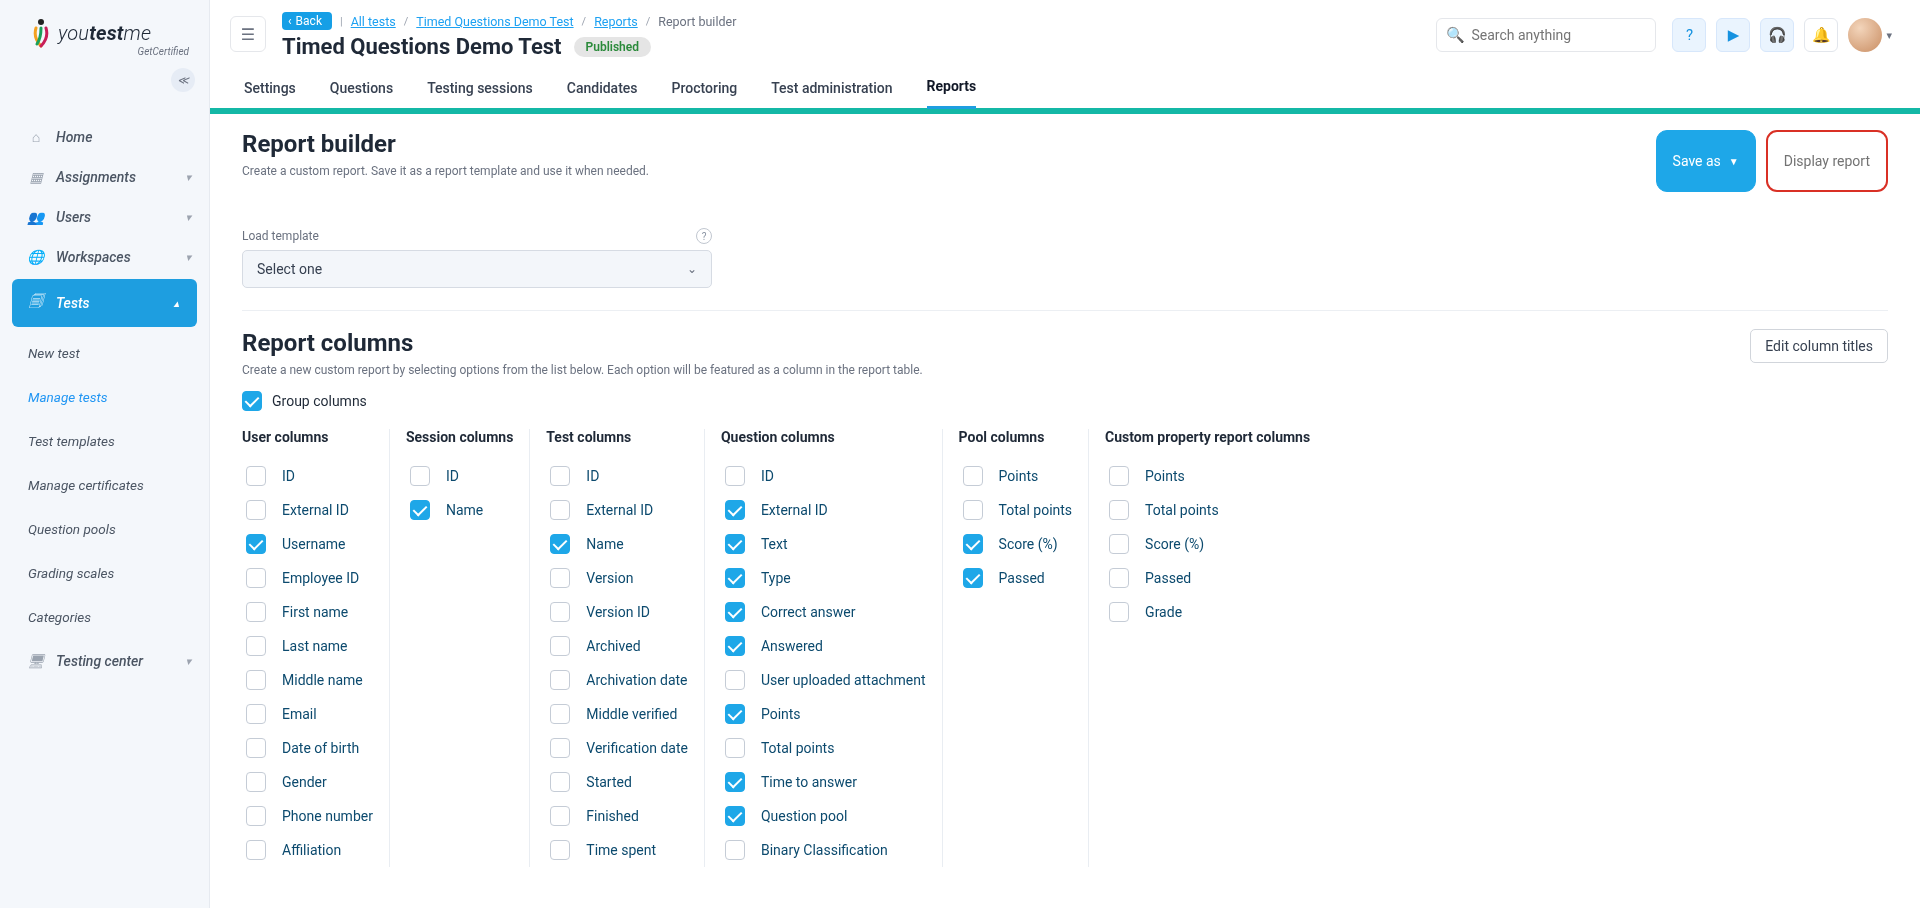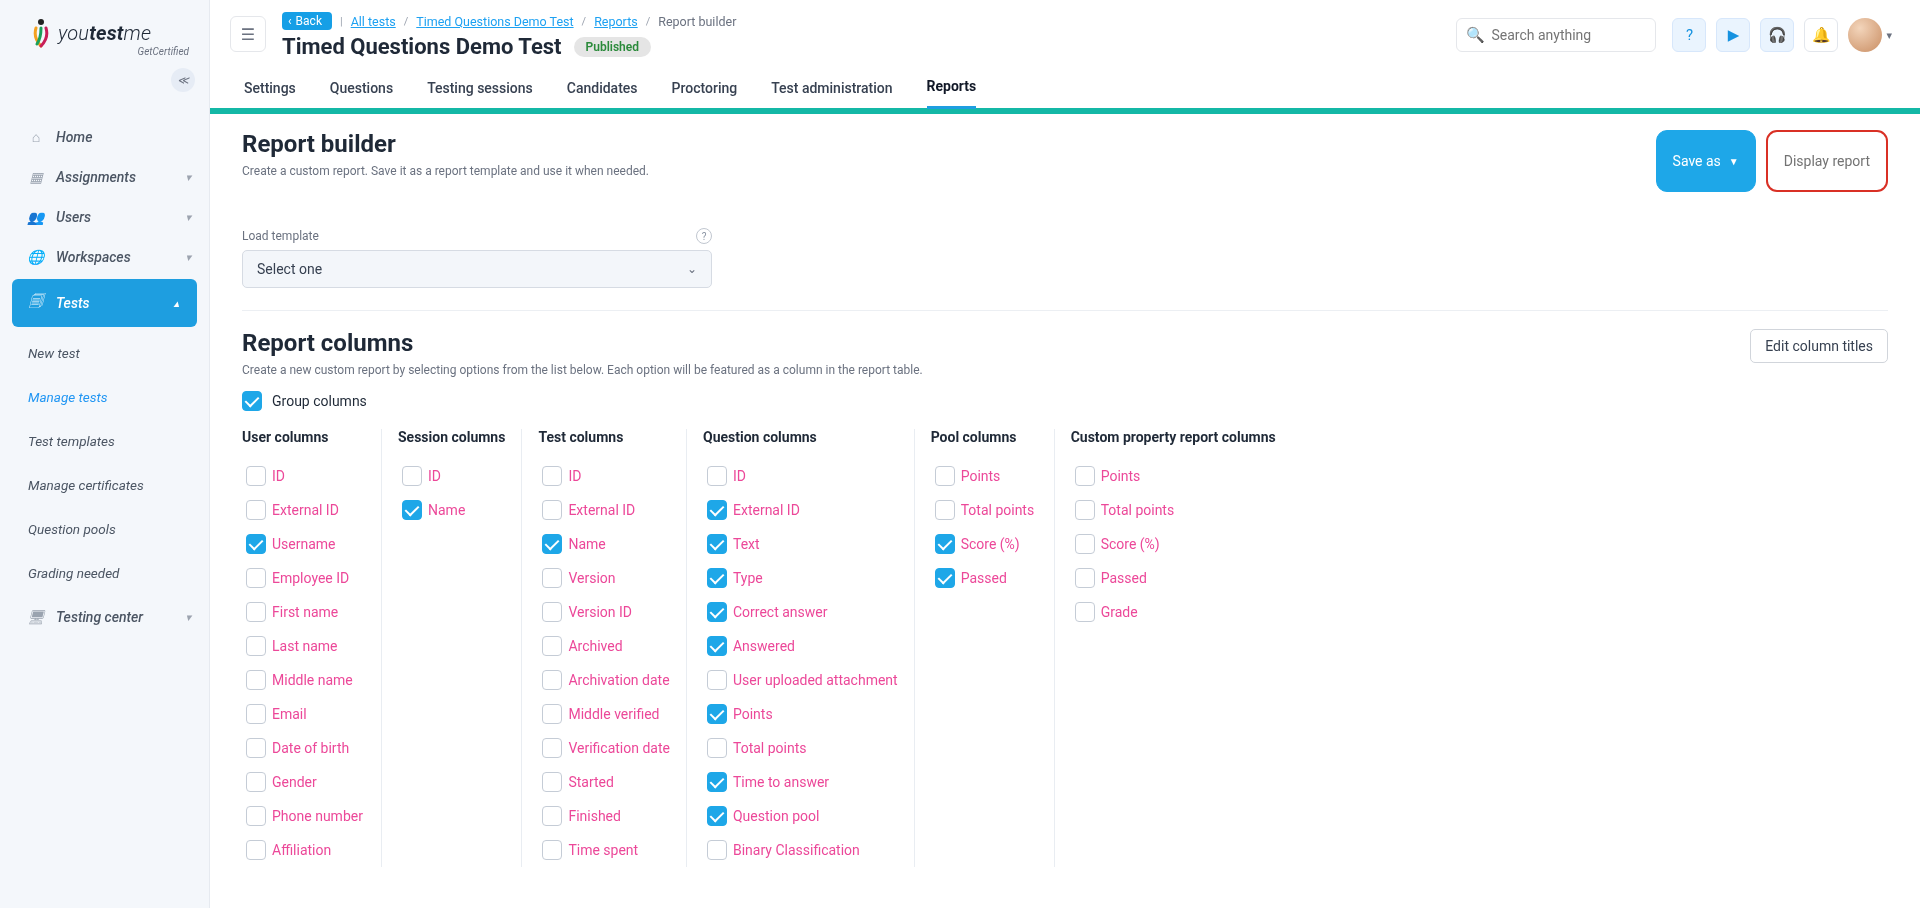--- a/index.html
+++ b/index.html
@@ -32,21 +32,21 @@
   .crumbs-wrap { flex:1; }
   .crumbs { display:flex; align-items:center; gap:8px; font-size:12.5px; }
   .back-pill { background:#169fe6; color:#fff; padding: 2px 10px 2px 6px; border-radius:4px; font-size:12px; display:flex;align-items:center; gap:4px; cursor:pointer; }
   .crumb { color:#1da1f2; cursor:pointer; text-decoration: underline; }
   .crumb.last { color:#6b7280; cursor:default; text-decoration: none; }
   .crumb-sep { color:#9ca3af; font-size:11px; }
   .title-row { display:flex; align-items:center; gap:12px; margin-top:4px;}
   .page-title { font-size: 22px; font-weight:700; color:#1f2937; }
   .status-pill { background:#e5e5e5; color:#2a8a3a; font-size:12px; font-weight:600; padding:3px 12px; border-radius:12px; }
   .search { position:relative; margin-top:6px; }
-  .search input { width: 200px; padding: 8px 12px 8px 34px; border:1px solid #e5e7eb; border-radius:6px; font-size:14px; }
+  .search input { width: 220px; padding: 8px 12px 8px 34px; border:1px solid #e5e7eb; border-radius:6px; font-size:14px; }
   .search .sicon { position:absolute; left:10px; top:50%; transform:translateY(-50%); font-size:15px; color:#6b7280; }
   .top-actions { display:flex; gap:10px; align-items:center; margin-top:6px; }
   .icon-btn { width:34px;height:34px; border-radius:6px; border:1px solid #d7e7fb; display:flex; align-items:center; justify-content:center; font-size:15px; cursor:pointer; color:#1692e0; background:#eaf4fe; }
   .icon-btn.grey { border-color:#e2e6ec; color:#6b7280; background:#fff;}
   .avatar { width:34px; height:34px; border-radius:50%; background: radial-gradient(circle at 35% 30%, #f3d5bb, #c98d62); display:inline-block; }
   .avatar-wrap { display:flex; align-items:center; gap:4px; cursor:pointer; }
 
   
   .tabs { position:fixed; left:210px; right:0; top:74px; height:40px; border-bottom:6px solid #14b8a6; display:flex; gap:34px; padding: 0 34px; align-items:flex-end; background:#fff; }
   .tab { padding-bottom:12px; font-size:14px; color:#374151; cursor:pointer; font-weight:500; }
@@ -77,21 +77,21 @@
   .check-row { display:flex; align-items:center; gap:10px; margin-top: 14px;}
   .check { width:20px; height:20px; border:1.5px solid #c5ccd6; border-radius:4px; background:#fff; display:inline-flex; align-items:center; justify-content:center; cursor:pointer; flex-shrink:0;}
   .check.checked { background:#1ea7e8; border-color:#1ea7e8; }
   .check.checked::after { content:""; width:6px; height:11px; border:solid #fff; border-width:0 2px 2px 0; transform: rotate(45deg) translate(-1px,-1px); }
 
   .col-groups { display:flex; margin-top: 18px; gap:0; }
   .col-group { padding: 0 16px; border-right:1px solid #e9edf2; min-width: 140px;}
   .col-group:first-child { padding-left:0; }
   .col-group:last-child { border-right:none; }
   .group-title { font-weight:700; font-size:14px; margin-bottom: 14px; }
-  .opt-row { display:flex; align-items:center; gap:6px; padding: 7px 0; font-size:14px; color:#ec4899; }
+  .opt-row { display:flex; align-items:center; gap:16px; padding: 7px 0; font-size:14px; color:#0c4a6e; }
   .opt-row .check { margin-left:4px; }
 </style>
 </head>
 <body>
 
 <div class="sidebar">
   <div class="logo-area">
     <div class="brand">
       <span class="brand-mark">
         <svg viewBox="0 0 22 30" width="22" height="30">
@@ -135,21 +135,22 @@
       <span class="icon">🗐</span>
       <span>Tests</span>
       <span class="chev">▴</span>
     </div>
     <div class="sub-nav">
       <span class="sub-item">New test</span>
       <span class="sub-item active">Manage tests</span>
       <span class="sub-item">Test templates</span>
       <span class="sub-item">Manage certificates</span>
       <span class="sub-item">Question pools</span>
-      <span class="sub-item">Grading needed</span>
+      <span class="sub-item">Grading scales</span>
+      <span class="sub-item">Categories</span>
     </div>
     <div class="nav-item">
       <span class="icon">🖥</span>
       <span>Testing center</span>
       <span class="chev">▾</span>
     </div>
   </div>
 </div>
 
 <div class="topbar">

